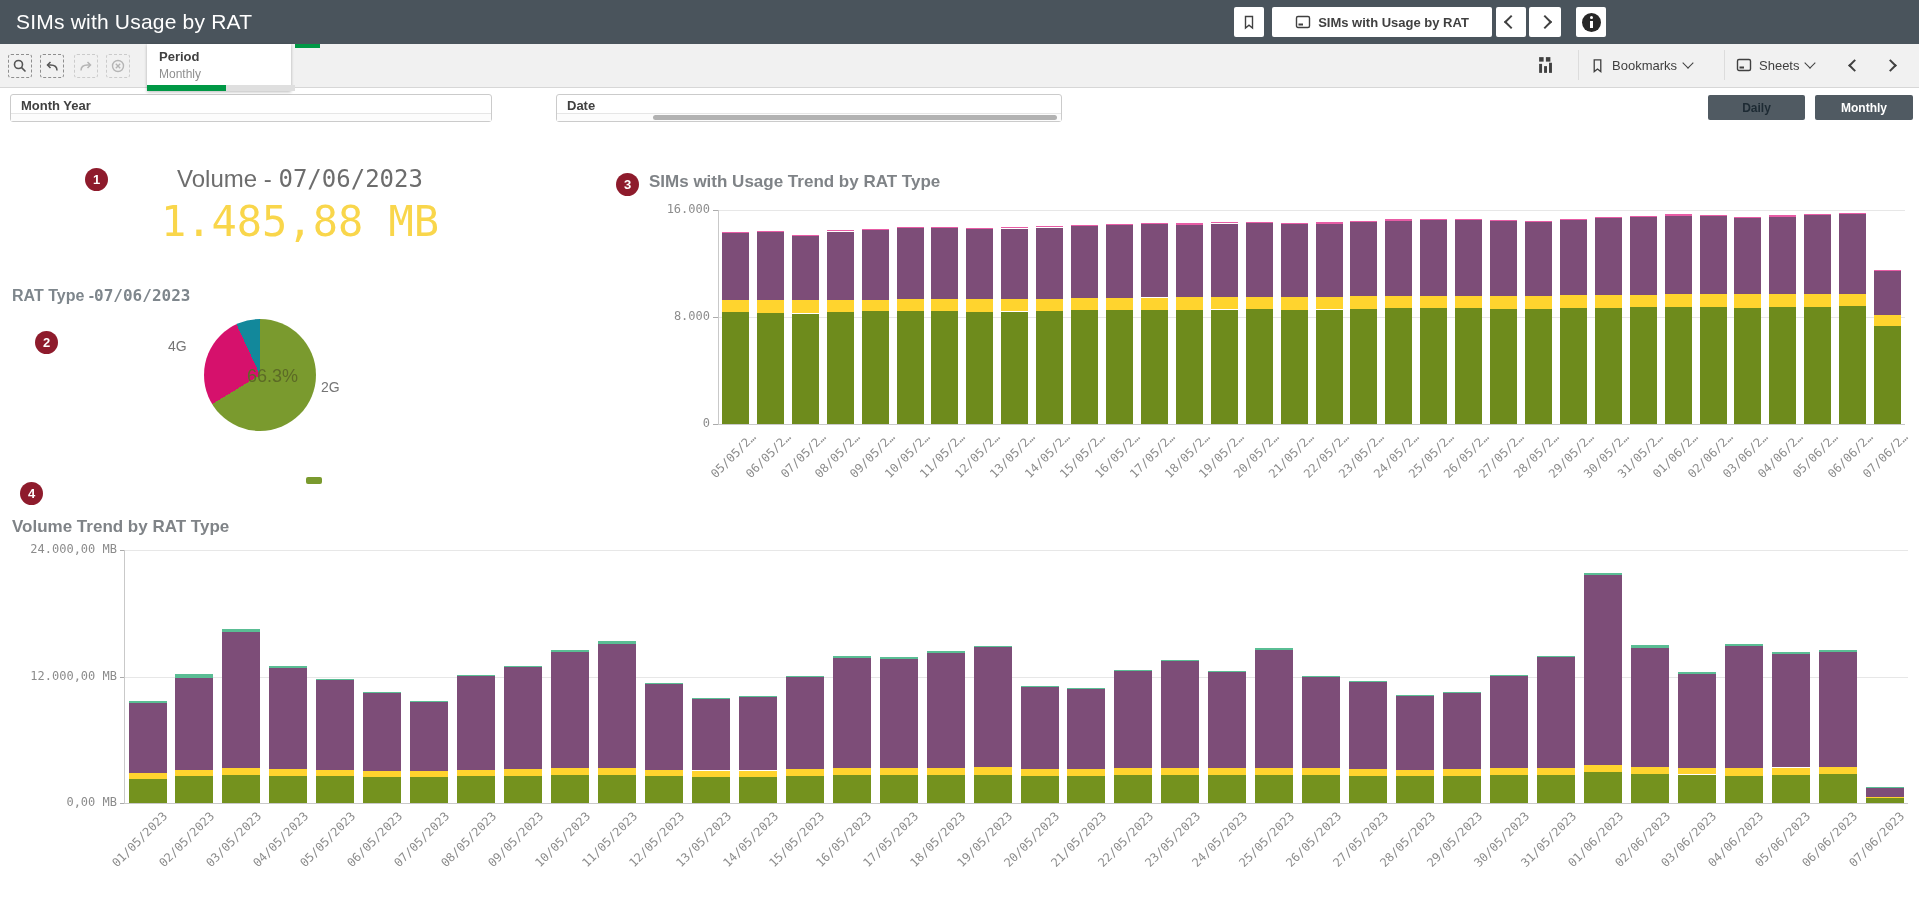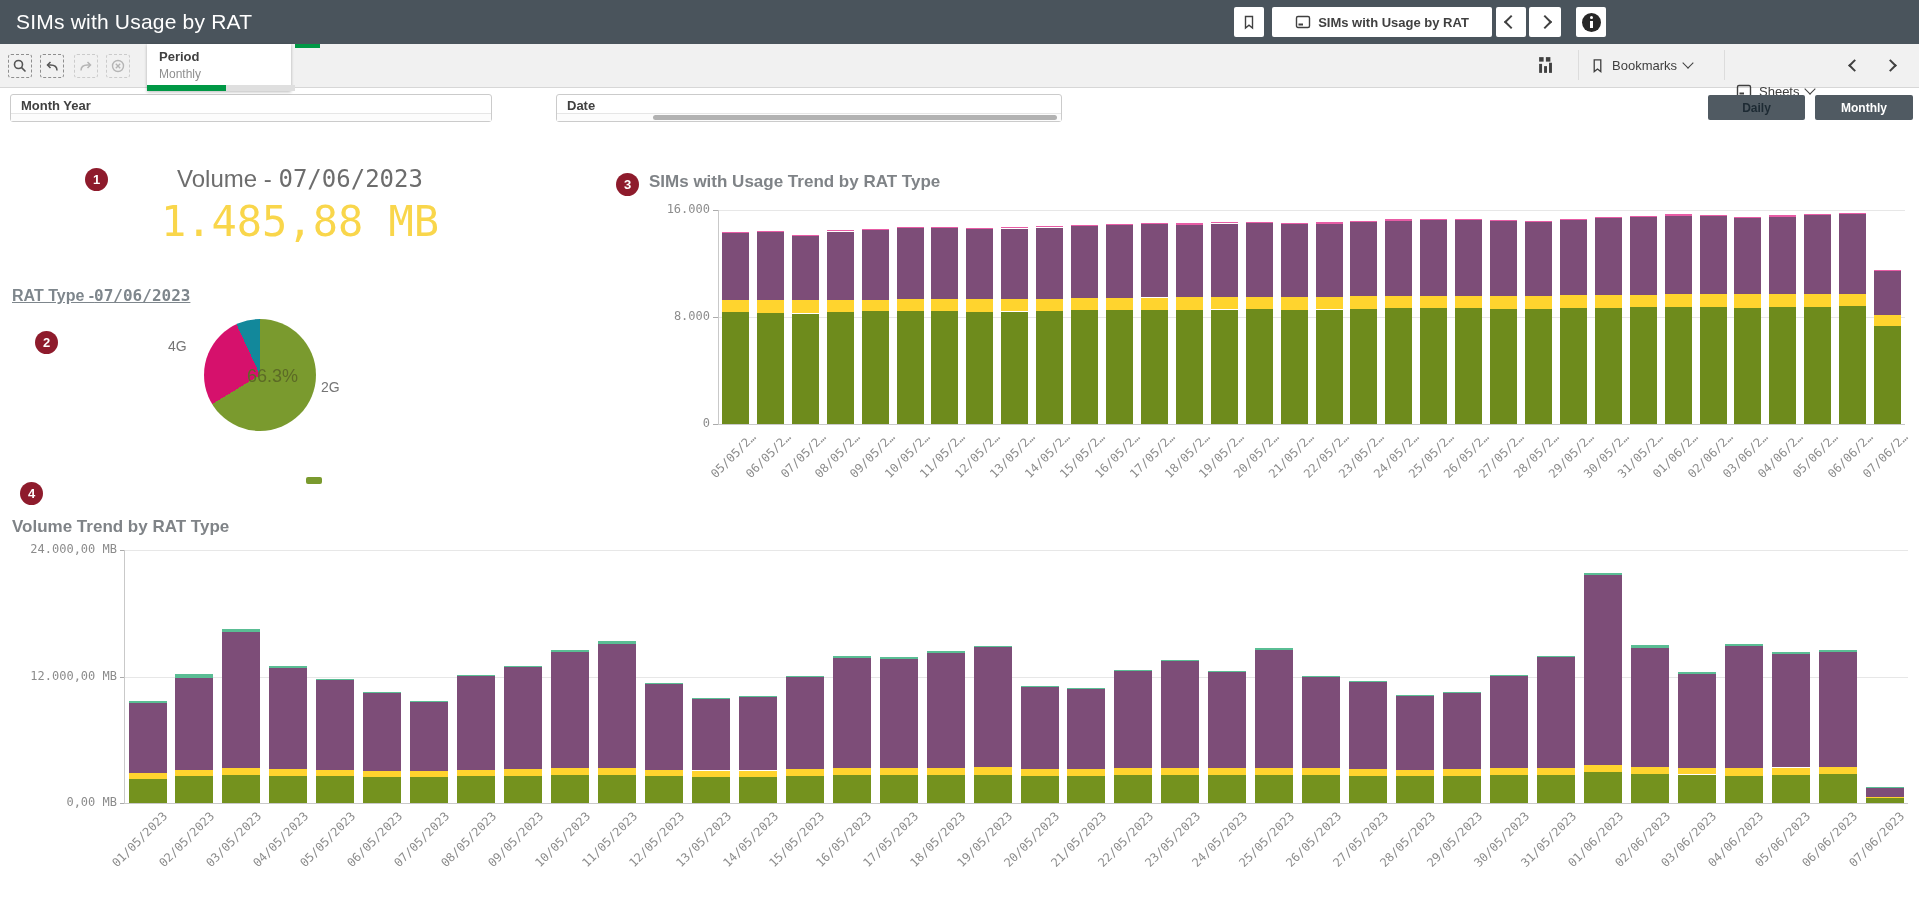--- a/index.html
+++ b/index.html
@@ -43,21 +43,21 @@
   .fthumb{position:absolute;top:1px;height:5px;background:#B2B2B2;border-radius:3px;cursor:pointer;}
   .togglebtn{position:absolute;top:95px;height:25px;background:#505A62;border-radius:2px;
              display:flex;align-items:center;justify-content:center;font-size:12px;font-weight:bold;cursor:pointer;}
 
   
   .kpi{position:absolute;left:40px;top:165px;width:520px;text-align:center;}
   .kpi-title{font-size:24px;color:#6D6D6D;}
   .kpi-value{font-size:42px;color:#F9D64B;margin-top:4px;}
 
   
-  .pie-title{position:absolute;left:12px;top:286px;font-size:16px;font-weight:bold;color:#7E868C;text-decoration:underline;}
+  .pie-title{position:absolute;left:12px;top:286px;font-size:16px;font-weight:bold;color:#7E868C;}
   #pie{position:absolute;left:204px;top:319px;width:112px;height:112px;border-radius:50%;cursor:pointer;}
   .pie-lab{position:absolute;font-size:14px;color:#757575;}
   .pie-pct{position:absolute;font-size:18px;color:#5C6A26;}
   .pie-ind{position:absolute;left:306px;top:477px;width:16px;height:7px;background:#7A9A2E;border-radius:2px;}
 
   
   .chart-title{position:absolute;font-size:17px;font-weight:bold;color:#7F8387;white-space:nowrap;}
   .chart-host{position:absolute;left:0;top:0;width:1919px;height:901px;}
   .grid{position:absolute;height:1px;background:#E7E7E7;}
   .axisline{position:absolute;background:#C9C9C9;}
@@ -159,21 +159,21 @@
   </div>
   <div class="tb-divider" style="left:1578px;"></div>
   <div class="tb-item" style="left:1590px;">
     <svg width="15" height="15" viewBox="0 0 16 16">
       <path d="M4.5 2 h7 V14.5 L8 11.7 4.5 14.5 Z" fill="none" stroke="#404040" stroke-width="1.4"></path>
     </svg>
     <span class="tb-label">Bookmarks</span>
     <span class="chev down"></span>
   </div>
   <div class="tb-divider" style="left:1724px;"></div>
-  <div class="tb-item" style="left:1736px;margin-top:26px;">
+  <div class="tb-item" style="left:1736px;">
     <svg width="16" height="16" viewBox="0 0 16 16">
       <rect x="1.5" y="2.5" width="13" height="11" rx="1.5" fill="none" stroke="#404040" stroke-width="1.4"></rect>
       <rect x="3.5" y="9.5" width="4.5" height="2" fill="#404040"></rect>
     </svg>
     <span class="tb-label">Sheets</span>
     <span class="chev down"></span>
   </div>
   <div class="tb-item" style="left:1850px;">
     <span class="chev left sm"></span>
   </div>

